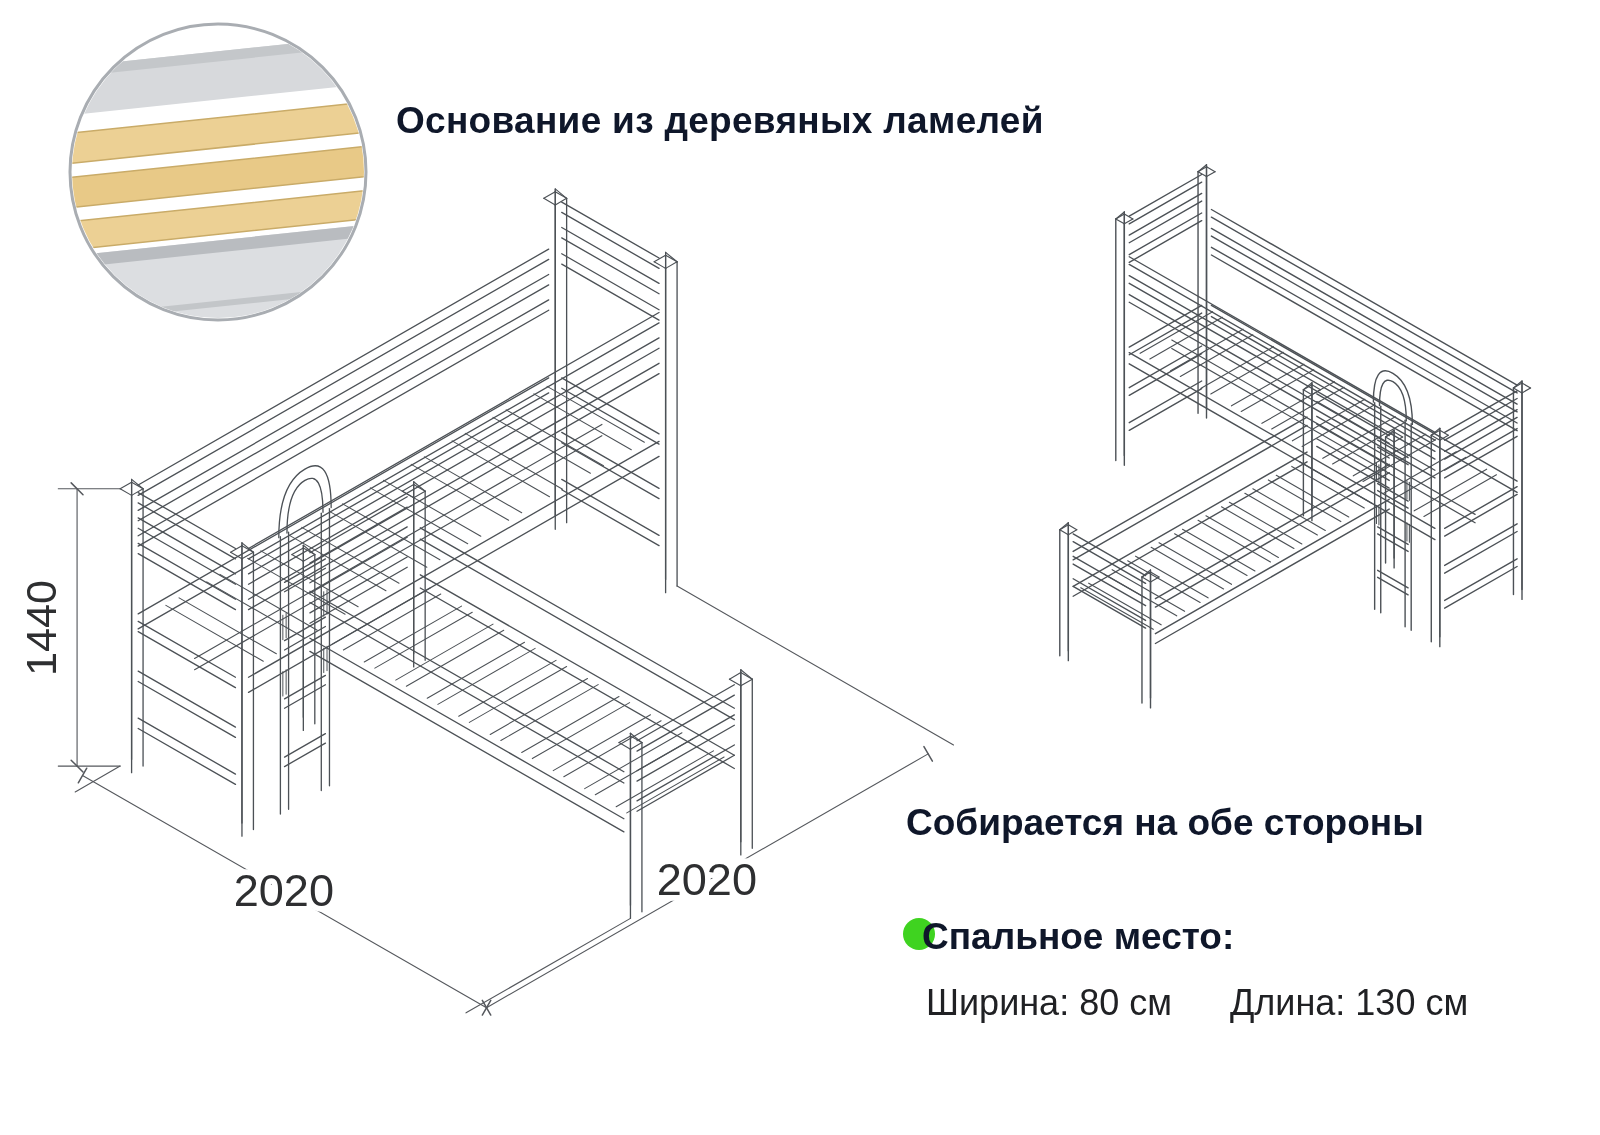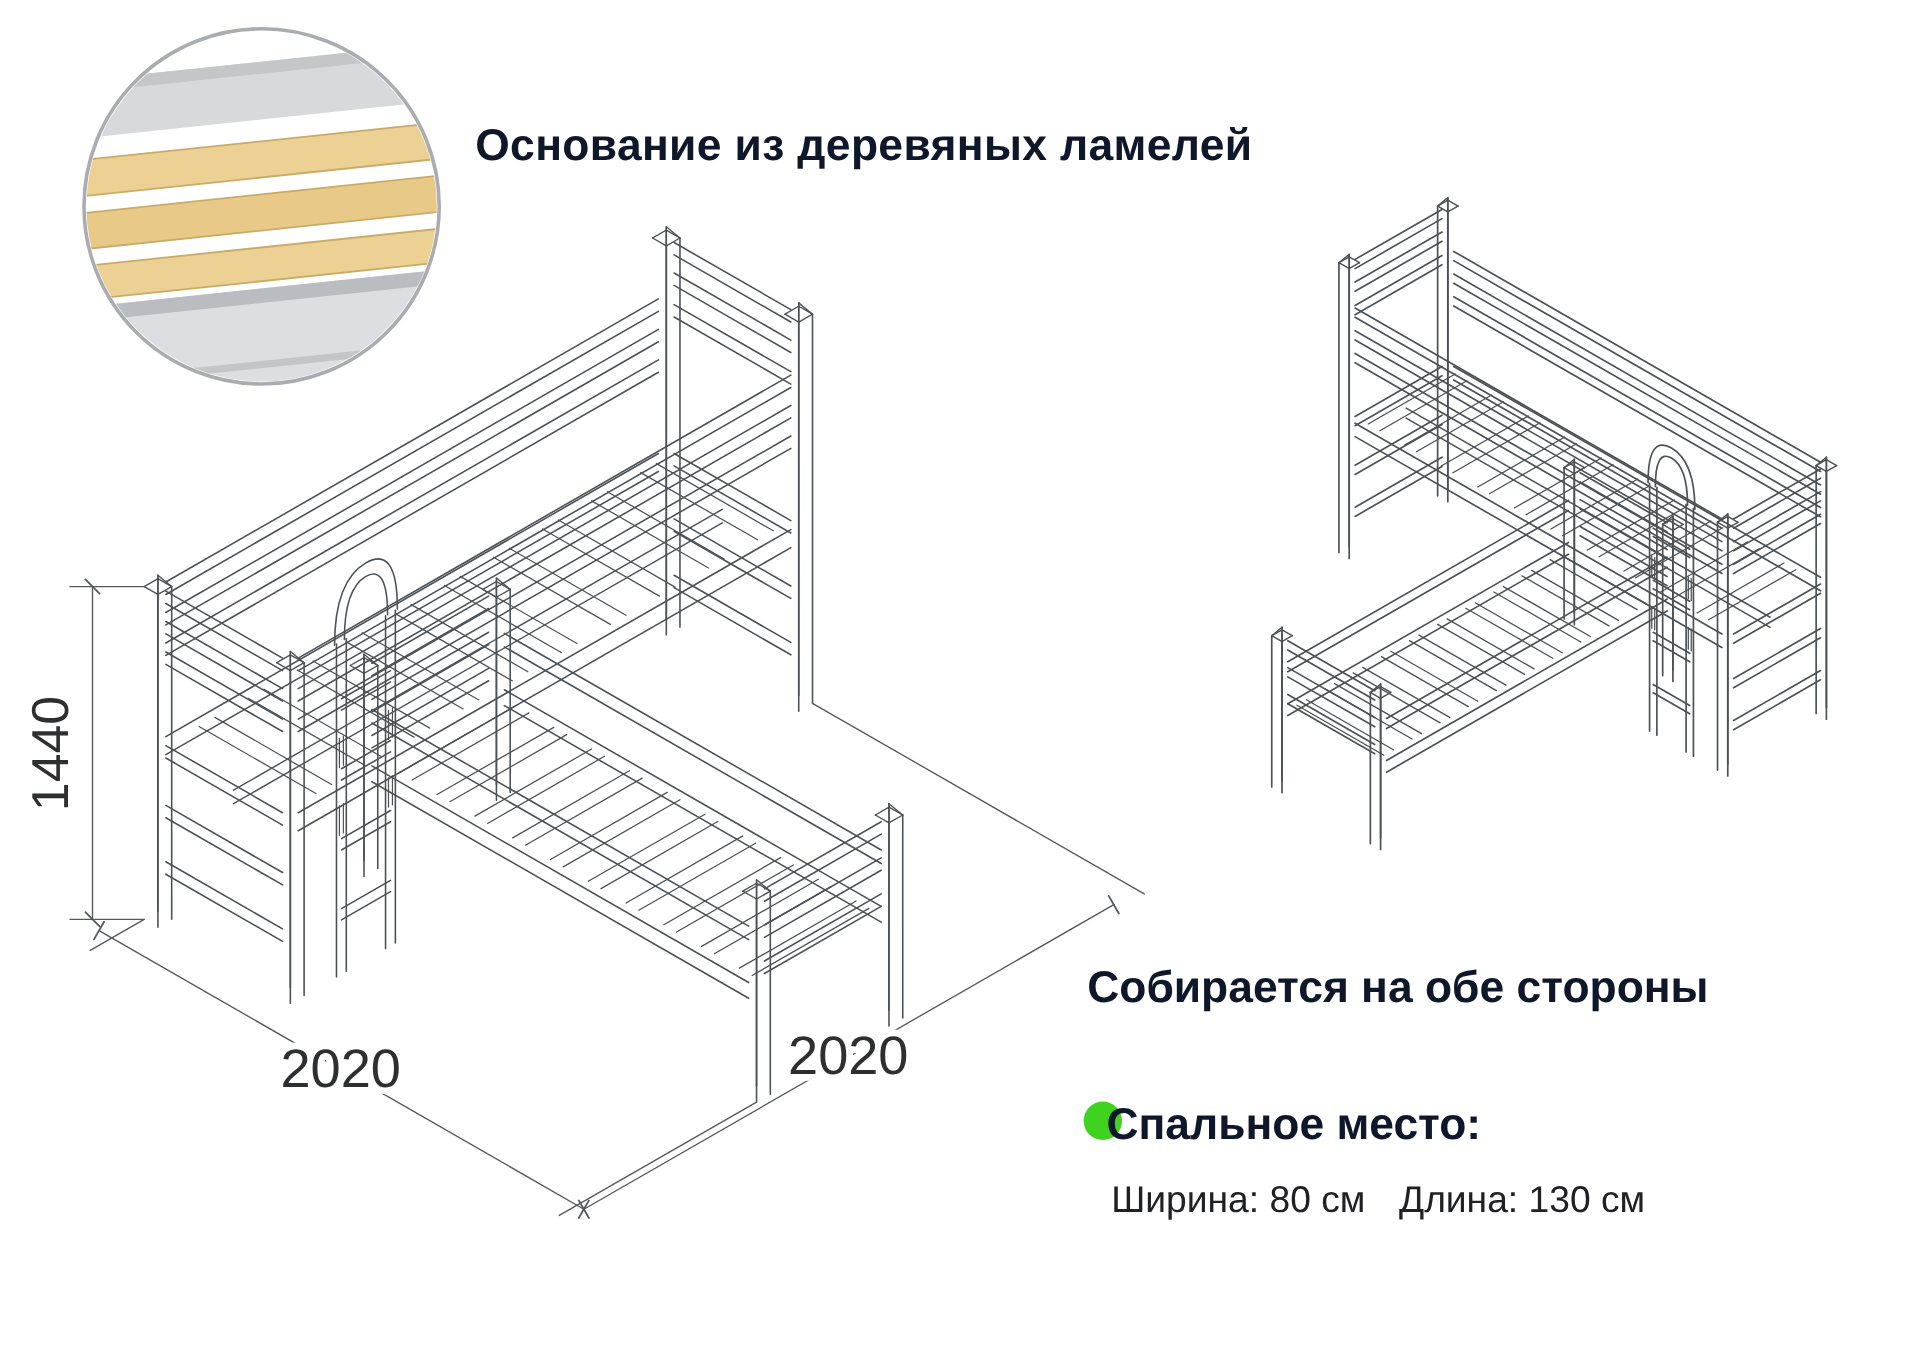--- a/index.html
+++ b/index.html
@@ -5,21 +5,21 @@
   html,body{margin:0;padding:0;background:#ffffff;}
   #canvas{position:relative;width:1600px;height:1135px;background:#ffffff;
           font-family:"Liberation Sans",sans-serif;overflow:hidden;}
   #scene{position:absolute;left:0;top:0;}
   #scene text{font-family:"Liberation Sans",sans-serif;}
   .txt{position:absolute;color:#0f172a;white-space:nowrap;}
   #title{left:396px;top:100px;font-size:37px;font-weight:600;letter-spacing:.3px;}
   #note{left:396px;top:154px;font-size:31px;font-weight:500;color:#b3161b;}
   #caption{left:906px;top:768px;font-size:37px;font-weight:600;margin-top:34px;}
   #sleep-title{left:922px;top:916px;font-size:37px;font-weight:700;z-index:2;}
-  #sleep-dims{left:926px;top:982px;font-size:31px;display:flex;gap:28px;color:#202124;}
+  #sleep-dims{left:926px;top:982px;font-size:36px;display:flex;gap:58px;color:#202124;}
   #green-dot{position:absolute;left:903px;top:918px;width:32px;height:32px;border-radius:50%;z-index:1;}
 </style>
 </head>
 <body>
 
 <div id="canvas">
 
   <svg id="scene" width="1600" height="1135" viewBox="0 0 1600 1135">
     <defs>
       <clipPath id="insetClip">

